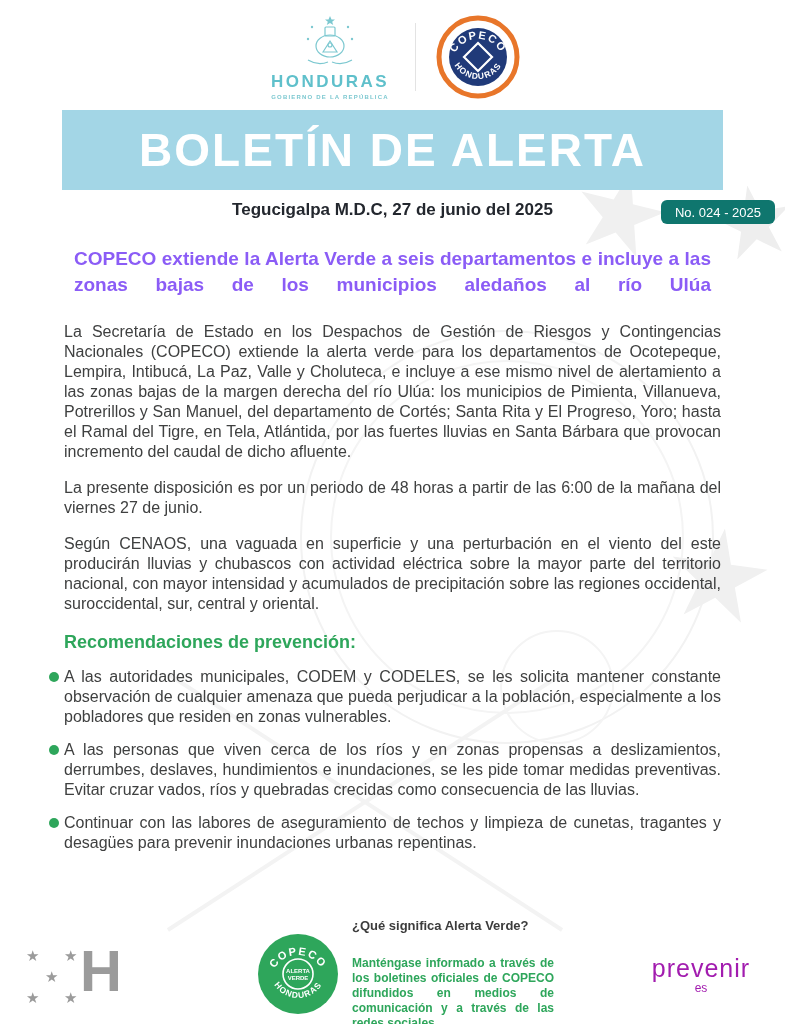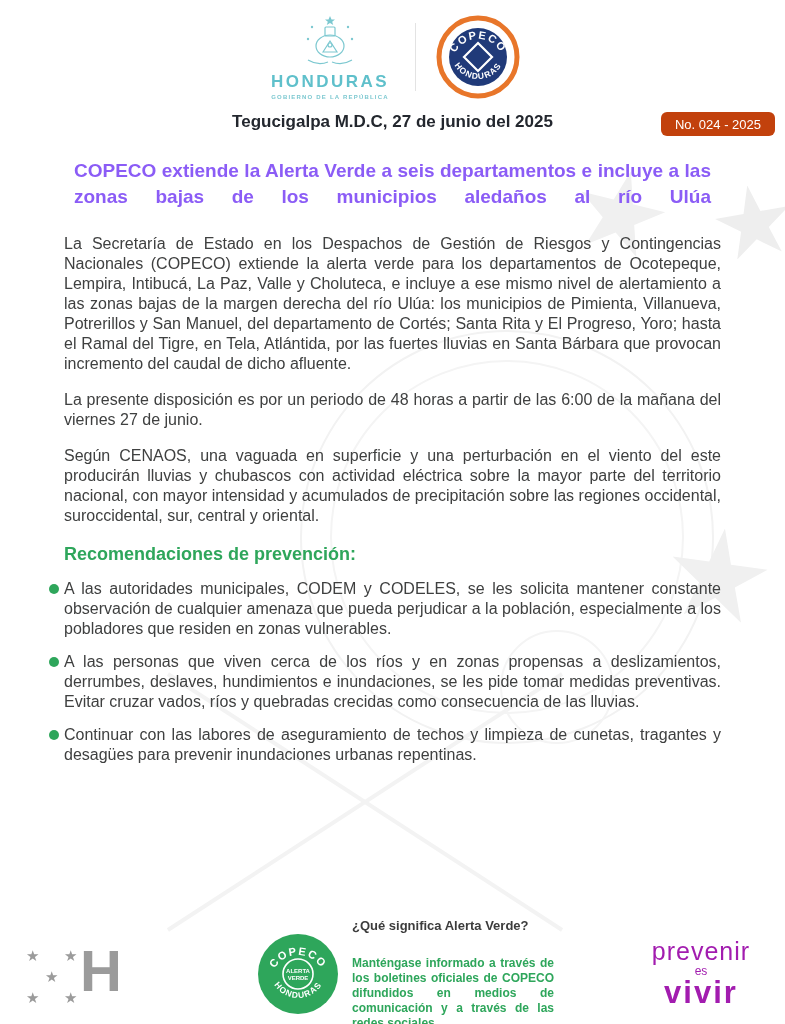--- a/index.html
+++ b/index.html
@@ -23,21 +23,21 @@
   .logo-divider { width:1px; height:68px; background:#e3e3e3; }
 
   
   .banner { margin:8px 62px 0; height:80px; background:#a3d6e6;
     display:flex; align-items:center; justify-content:center; }
   .banner-title { font-size:46px; font-weight:bold; letter-spacing:2px; color:#ffffff; }
 
   
   .meta-row { position:relative; margin-top:10px; height:28px; }
   .dateline { text-align:center; font-size:17px; font-weight:bold; color:#23272e; }
-  .bulletin-no { position:absolute; right:10px; top:0; background:#c2410c; color:#ffffff;
+  .bulletin-no { position:absolute; right:10px; top:0; background:#0f766e; color:#ffffff;
     font-size:13px; padding:5px 14px 4px; border-radius:6px; }
 
   
   .headline { margin:18px 74px 0; font-size:19px; font-weight:bold; color:#8b5cf6;
     line-height:26px; text-align:justify; text-align-last:justify; }
   .para { margin:16px 64px 0; font-size:16px; line-height:20px; color:#3f4040; text-align:justify; }
   .rec-title { margin:18px 64px 0; font-size:18px; font-weight:bold; color:#2ea65b; }
   .rec-list { margin:2px 64px 0; padding:0; list-style:none; }
   .rec-item { position:relative; margin-top:13px; font-size:16px; line-height:20px;
     color:#3f4040; text-align:justify; }
@@ -113,20 +113,23 @@
         </defs>
         <text font-family="Liberation Sans, sans-serif" font-size="11" font-weight="bold" fill="#ffffff" letter-spacing="1.5">
           <textPath href="#copecoTop" startOffset="50%" text-anchor="middle">COPECO</textPath>
         </text>
         <text font-family="Liberation Sans, sans-serif" font-size="8.5" font-weight="bold" fill="#ffffff" letter-spacing="1">
           <textPath href="#copecoBottom" startOffset="50%" text-anchor="middle">HONDURAS</textPath>
         </text>
       </svg>
     </div>
 
+    <div class="banner">
+      <span class="banner-title">BOLETÍN DE ALERTA</span>
+    </div>
 
     <div class="meta-row">
       <div class="dateline">Tegucigalpa M.D.C, 27 de junio del 2025</div>
       <div class="bulletin-no">No. 024 - 2025</div>
     </div>
 
     <h1 class="headline">COPECO extiende la Alerta Verde a seis departamentos e incluye a las zonas bajas de los municipios aledaños al río Ulúa</h1>
 
     <p class="para" style="margin-top:24px;">La Secretaría de Estado en los Despachos de Gestión de Riesgos y Contingencias Nacionales (COPECO) extiende la alerta verde para los departamentos de Ocotepeque, Lempira, Intibucá, La Paz, Valle y Choluteca, e incluye a ese mismo nivel de alertamiento a las zonas bajas de la margen derecha del río Ulúa: los municipios de Pimienta, Villanueva, Potrerillos y San Manuel, del departamento de Cortés; Santa Rita y El Progreso, Yoro; hasta el Ramal del Tigre, en Tela, Atlántida, por las fuertes lluvias en Santa Bárbara que provocan incremento del caudal de dicho afluente.</p>
     <p class="para">La presente disposición es por un periodo de 48 horas a partir de las 6:00 de la mañana del viernes 27 de junio.</p>
@@ -178,17 +181,16 @@
     </svg>
 
     <div class="faq">
       <div class="faq-q">¿Qué significa Alerta Verde?</div>
       <div class="faq-a">Manténgase informado a través de los boletines oficiales de COPECO difundidos en medios de comunicación y a través de las redes sociales.</div>
     </div>
 
     <div class="slogan">
       <div class="slogan-l1">prevenir</div>
       <div class="slogan-l2">es</div>
-      <div class="slogan-l3">vivir</div>
     </div>
   </div>
 
 </div>
 
 </body></html>

